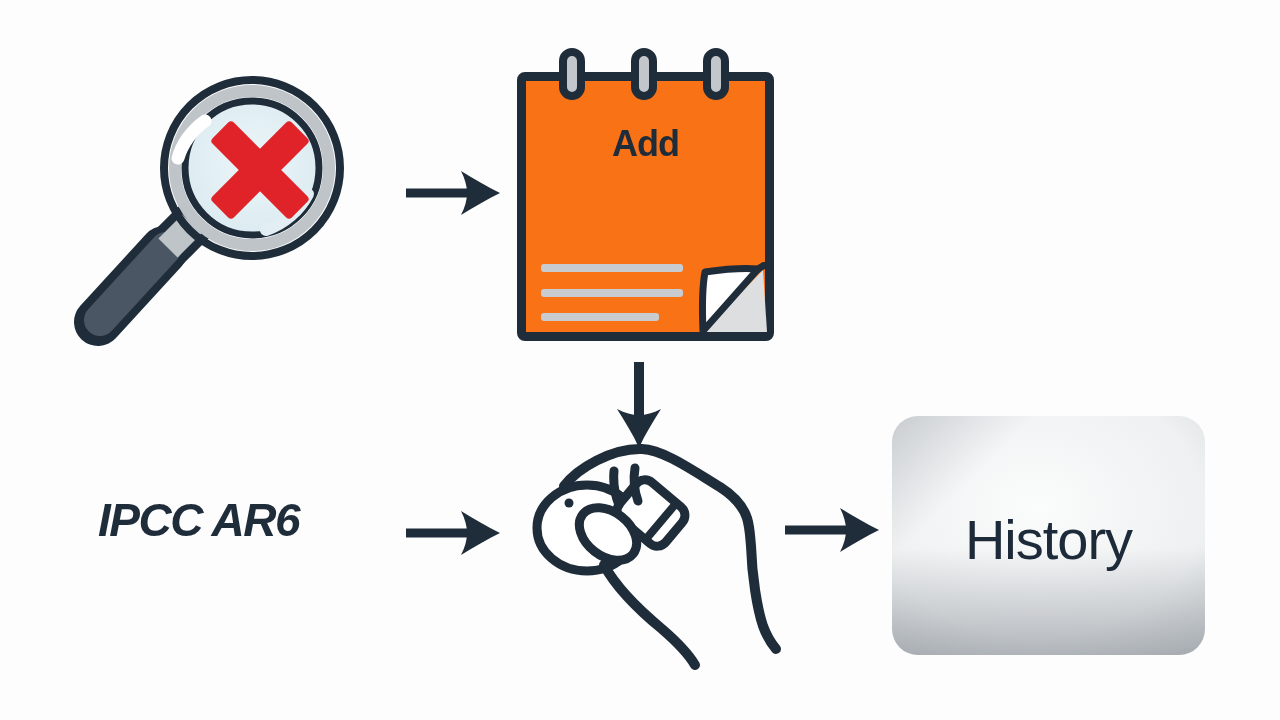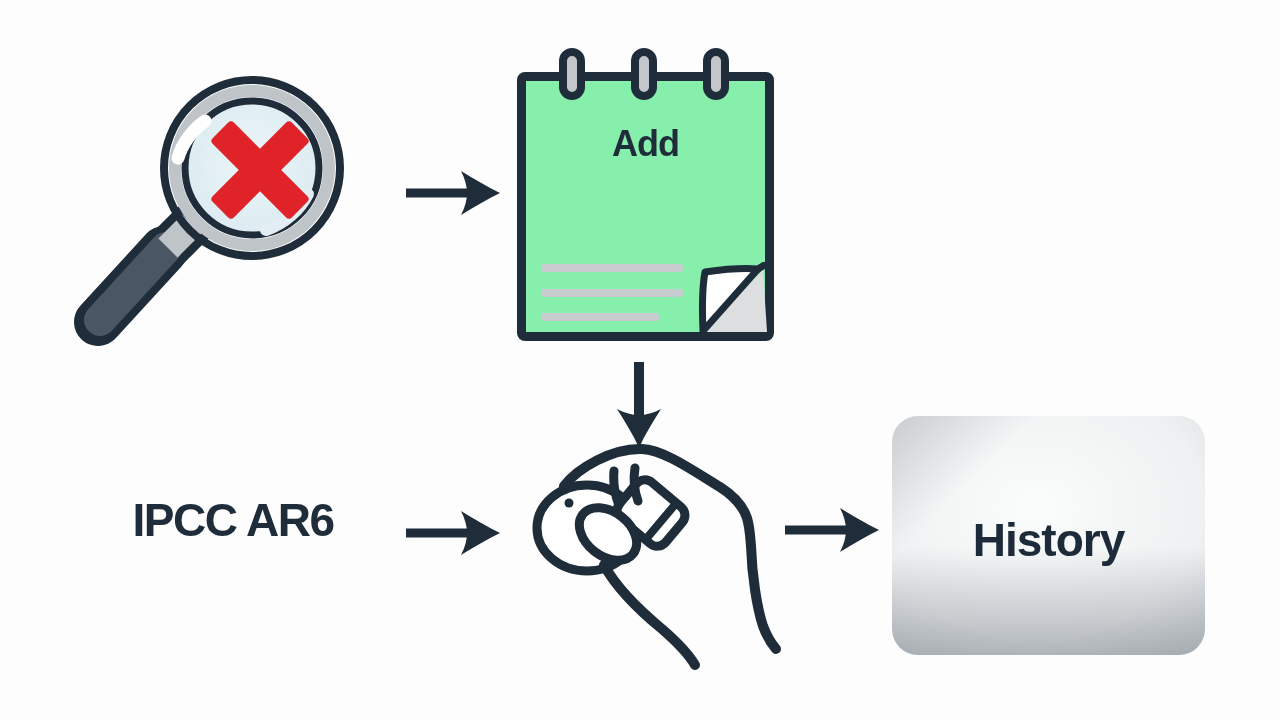--- a/index.html
+++ b/index.html
@@ -7,51 +7,52 @@
     position:relative;width:1280px;height:720px;margin:0 auto;
     background:#fdfdfd;overflow:hidden;
     font-family:"Liberation Sans",sans-serif;color:#1f2c3a;
   }
   .abs{position:absolute;}
 
   
   .note{
     position:absolute;left:517px;top:72px;width:257px;height:269px;
     box-sizing:border-box;border:9px solid #1f2c3a;border-radius:8px;
-    background:#86efac;
+    background:#f97316;
   }
   .ring{
     position:absolute;top:-33px;width:26px;height:52px;box-sizing:border-box;
     border:8px solid #1f2c3a;border-radius:14px;background:#c3c7cc;
   }
   .note-title{
     position:absolute;left:0;right:0;top:41px;text-align:center;
     font-size:36px;font-weight:700;line-height:43px;letter-spacing:-1px;
     color:#1f2c3a;
   }
   .paper-line{position:absolute;height:8px;border-radius:3px;background:#c8ccd0;}
 
   
   .source-label{
-    position:absolute;left:98px;top:492px;width:270px;text-align:center;
+    position:absolute;left:98px;top:492px;width:270px;text-align:left;
     font-size:46px;font-weight:700;line-height:57px;letter-spacing:-1.5px;
     color:#1f2c3a;
+    font-style:italic;
   }
   .result-box{
     position:absolute;left:892px;top:416px;width:313px;height:239px;
     border-radius:26px;
     background:
       linear-gradient(135deg, rgba(106,114,124,0.28) 0%, rgba(255,255,255,0) 26%),
       linear-gradient(180deg, rgba(255,255,255,0) 55%, rgba(84,93,104,0.38) 100%),
       radial-gradient(120% 120% at 46% 38%, #fbfcfc 0%, #eef0f1 45%, #c9cdd1 80%, #a3a9af 100%);
     display:flex;flex-direction:column;align-items:center;justify-content:center;
     padding-top:8px;box-sizing:border-box;
   }
   .result-box .line{
-    font-size:46px;font-weight:700;line-height:52px;letter-spacing:-1px;
+    font-size:56px;font-weight:400;line-height:52px;letter-spacing:-1px;
     color:#1d2a39;text-align:left;
   }
 </style>
 </head>
 <body>
 
 <div class="stage">
 
   <svg class="abs" style="left:70px;top:58px;" width="310" height="300" viewBox="0 0 310 300">
 

